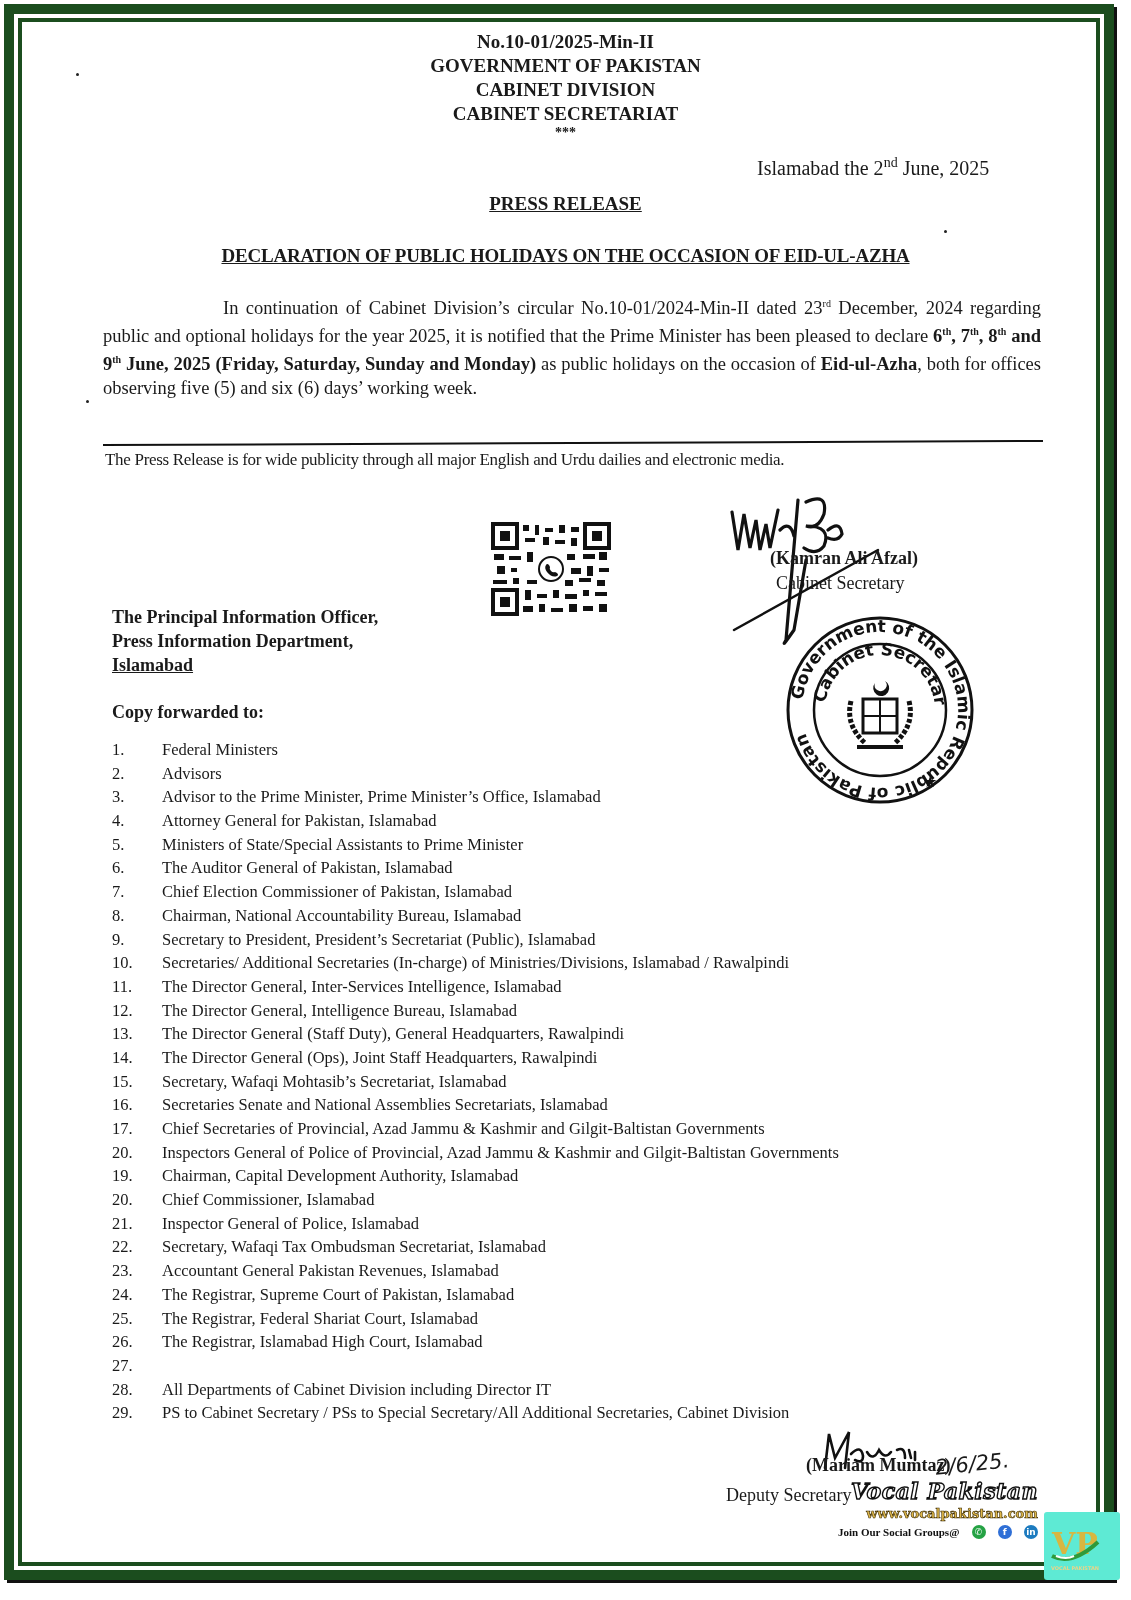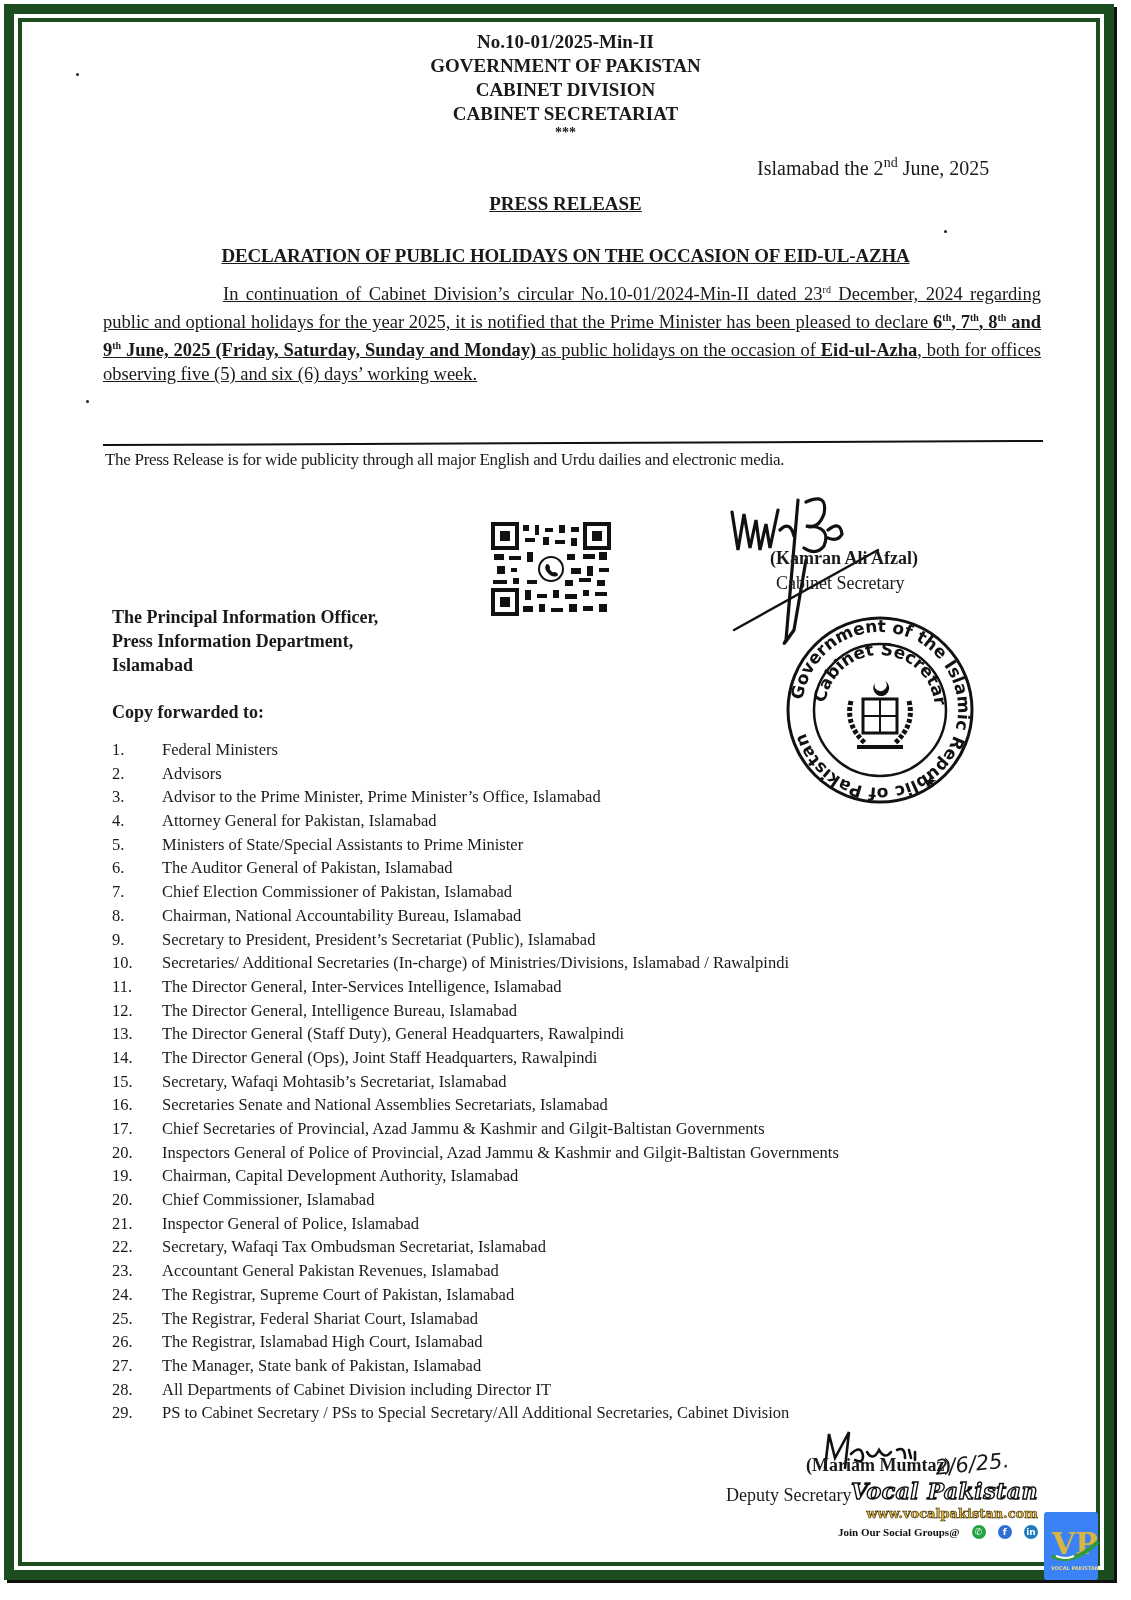--- a/index.html
+++ b/index.html
@@ -17,45 +17,45 @@
     border: 4px solid #1b4d1e; box-sizing: border-box;
   }
   .page { position: absolute; left: 0; top: 0; width: 1131px; height: 1600px; }
   .hdr { position: absolute; top: 30px; left: 0; width: 1131px; text-align: center; font-weight: bold; font-size: 19px; line-height: 24px; }
   .hdr div { margin: 0; }
   .stars { font-size: 14px; line-height: 14px; }
   .dateline { position: absolute; top: 155px; left: 757px; font-size: 20px; }
   .dateline sup { font-size: 14px; }
   .press { position: absolute; top: 193px; left: 0; width: 1131px; text-align: center; font-weight: bold; font-size: 19px; text-decoration: underline; }
   .decl { position: absolute; top: 245px; left: 0; width: 1131px; text-align: center; font-weight: bold; font-size: 19px; text-decoration: underline; letter-spacing: -0.2px; }
-  .para { position: absolute; top: 278px; left: 103px; width: 938px; font-size: 18.5px; line-height: 24px; text-align: justify; text-decoration: underline; }
+  .para { position: absolute; top: 292px; left: 103px; width: 938px; font-size: 18.5px; line-height: 24px; text-align: justify; }
   .para .indent { display: inline-block; width: 120px; }
   .para sup { font-size: 10px; }
   .rule { position: absolute; top: 442px; left: 103px; width: 940px; height: 2px; background: #111; transform: rotate(-0.25deg); }
   .publicity { position: absolute; top: 450px; left: 105px; font-size: 17px; letter-spacing: -0.3px; }
   .qr { position: absolute; left: 491px; top: 522px; width: 120px; height: 94px; }
   .sig1 { position: absolute; left: 728px; top: 490px; width: 160px; height: 160px; }
   .signame { position: absolute; left: 770px; top: 548px; font-size: 18px; font-weight: bold; }
   .sigdesig { position: absolute; left: 776px; top: 573px; font-size: 18px; }
   .stamp { position: absolute; left: 785px; top: 615px; width: 190px; height: 190px; }
   .addressee { position: absolute; top: 605px; left: 112px; font-weight: bold; font-size: 18px; line-height: 24px; }
-  .addressee .u { font-weight: normal; font-weight: bold; }
+  .addressee .u { text-decoration: underline; font-weight: normal; font-weight: bold; }
   .cft { position: absolute; top: 702px; left: 112px; font-weight: bold; font-size: 18px; }
   .list { position: absolute; top: 738px; left: 112px; width: 880px; font-size: 16.5px; }
   .li { display: flex; height: 23.7px; line-height: 23px; white-space: nowrap; }
   .li .num { width: 50px; }
   .sig2 { position: absolute; left: 805px; top: 1428px; width: 230px; height: 50px; }
   .sig2name { position: absolute; left: 766px; top: 1455px; font-weight: bold; font-size: 18px; margin-left: 40px; }
   .sig2desig { position: absolute; left: 726px; top: 1485px; font-size: 18px; }
   .wm { position: absolute; left: 838px; top: 1478px; width: 200px; text-align: right; }
   .wm-title { font-family: "DejaVu Serif", serif; font-style: italic; font-weight: bold; font-size: 22px; color: #fff; -webkit-text-stroke: 1.4px #111; letter-spacing: 0.5px; }
   .wm-url { font-family: "DejaVu Serif", serif; font-weight: bold; font-size: 13px; color: #e0b84a; -webkit-text-stroke: 0.6px #3a2a00; margin-top: 2px; }
   .wm-social { font-size: 11px; font-weight: bold; color: #111; margin-top: 4px; display: flex; justify-content: space-between; align-items: center; gap: 3px; }
   .soc { width: 14px; height: 14px; border-radius: 50%; display: inline-flex; align-items: center; justify-content: center; color: #fff; font-family: "DejaVu Sans", sans-serif; font-size: 9px; font-weight: bold; }
-  .logo { position: absolute; left: 1044px; top: 1512px; width: 54px; height: 68px; background: #3b82f6; border-radius: 3px; text-align: center; }
+  .logo { position: absolute; left: 1044px; top: 1512px; width: 76px; height: 68px; background: #5eead4; border-radius: 3px; }
   .dot { position: absolute; width: 3px; height: 3px; background: #222; border-radius: 50%; }
 </style>
 </head>
 <body>
 
 <div class="page">
 
   <div class="frame-outer"></div>
   <div class="frame-inner"></div>
 
@@ -274,21 +274,20 @@
       <div class="li">
         <span class="num">25.</span>
         <span>The Registrar, Federal Shariat Court, Islamabad</span>
       </div>
       <div class="li">
         <span class="num">26.</span>
         <span>The Registrar, Islamabad High Court, Islamabad</span>
       </div>
       <div class="li">
         <span class="num">27.</span>
-        <span>The Manager, State bank of Pakistan, Islamabad</span>
       </div>
       <div class="li">
         <span class="num">28.</span>
         <span>All Departments of Cabinet Division including Director IT</span>
       </div>
       <div class="li">
         <span class="num">29.</span>
         <span>PS to Cabinet Secretary / PSs to Special Secretary/All Additional Secretaries, Cabinet Division</span>
       </div>
     </div>

